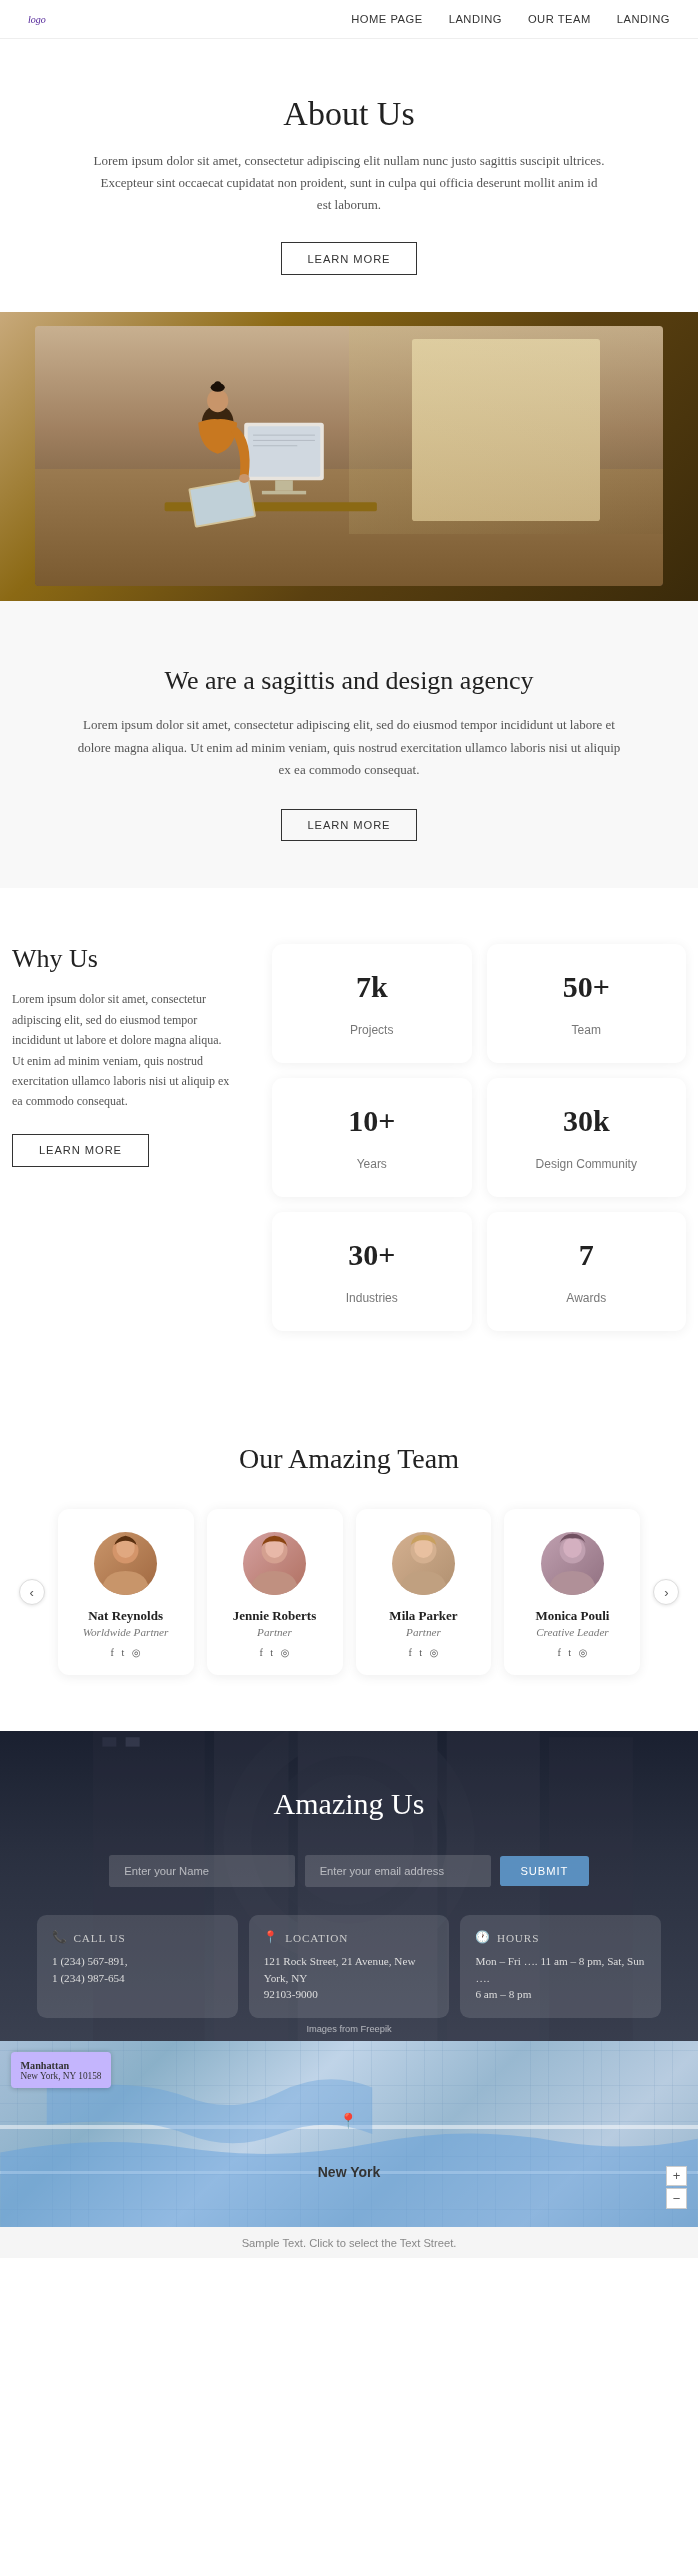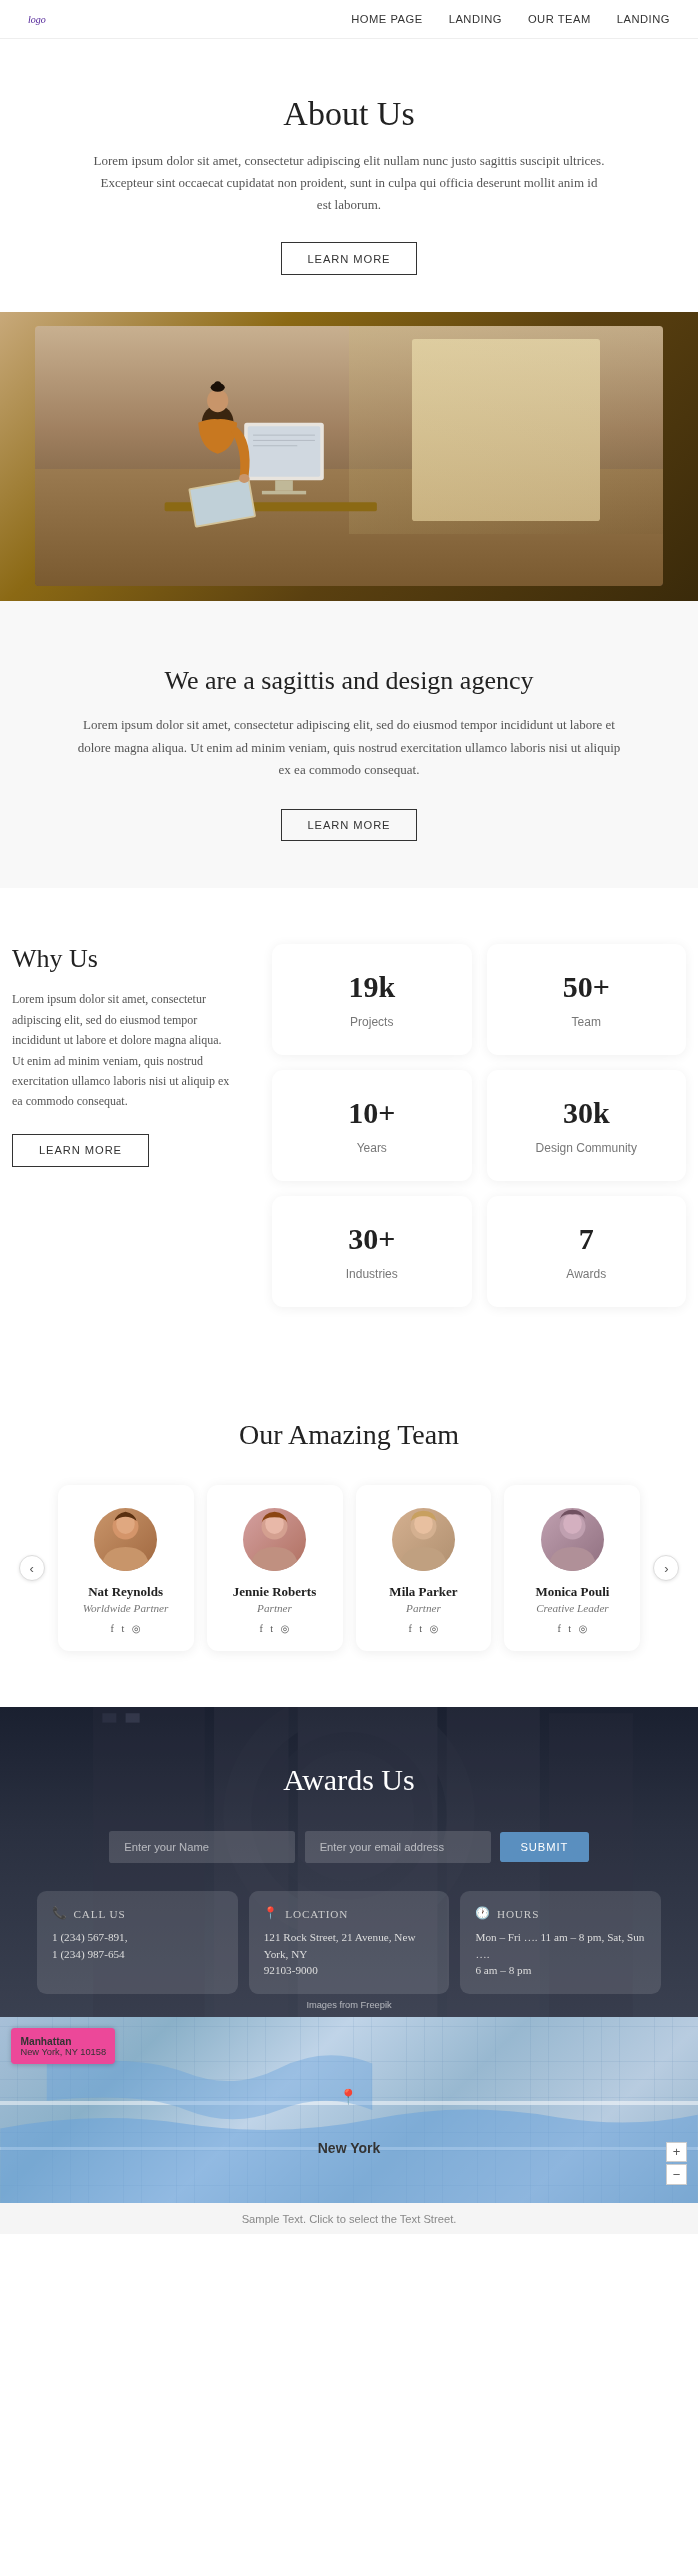--- a/index.html
+++ b/index.html
@@ -65,21 +65,21 @@
     .why-section { padding: 56px 12px; display: flex; gap: 37px; align-items: flex-start; }
     .why-left { flex: 0 0 223px; }
     .why-left h2 { font-size: 26px; font-weight: 400; margin-bottom: 15px; }
     .why-left p { font-size: 12px; line-height: 1.7; color: #555; margin-bottom: 22.3px; }
     .why-right { flex: 1; display: grid; grid-template-columns: 1fr 1fr; gap: 15px; }
     .stat-card {
       background: #fff; border-radius: 11.2px; padding: 26px 18.6px; text-align: center;
       box-shadow: 0 1.9px 11.2px rgba(0,0,0,0.06);
     }
     .stat-card .stat-num { font-size: 30px; font-weight: 700; color: #222; }
-    .stat-card .stat-label { font-size: 12px; color: #777; margin-top: 11px; font-family: Arial, sans-serif; }
+    .stat-card .stat-label { font-size: 12px; color: #777; margin-top: 19px; font-family: Arial, sans-serif; }
 
     
     .team-section { padding: 56px 18.6px; text-align: center; }
     .team-section h2 { font-size: 28px; font-weight: 400; margin-bottom: 34px; }
     .team-cards { display: flex; gap: 13px; justify-content: center; align-items: center; }
     .prev-btn, .next-btn {
       width: 26px; height: 26px; border-radius: 50%; background: #fff;
       border: 0.9px solid #ddd; display: flex; align-items: center; justify-content: center;
       cursor: pointer; font-size: 13px; color: #555; flex-shrink: 0;
       box-shadow: 0 0.9px 3.7px rgba(0,0,0,0.1);
@@ -137,23 +137,23 @@
       background: linear-gradient(135deg, #a8c0d8 0%, #8ab0c8 20%, #c0d4e8 40%, #98b8d0 60%, #b8cce0 80%, #90b0c8 100%);
     }
     .map-overlay {
       position: absolute; inset: 0;
       background: 
         repeating-linear-gradient(0deg, transparent, transparent 17px, rgba(100,140,180,0.15) 17px, rgba(100,140,180,0.15) 17.7px),
         repeating-linear-gradient(90deg, transparent, transparent 17px, rgba(100,140,180,0.15) 17px, rgba(100,140,180,0.15) 17.7px);
     }
     .map-label { position: absolute; bottom: 47px; left: 50%; transform: translateX(-50%); font-size: 14px; font-weight: bold; color: #333; font-family: Arial, sans-serif; }
     .map-info-box {
-      position: absolute; top: 11.2px; left: 11.2px; background: #ec4899;
+      position: absolute; top: 11.2px; left: 11.2px; background: #c4b5fd;
       border-radius: 3.7px; padding: 7.4px 9.3px; font-size: 9.3px; color: #333;
-      box-shadow: 0 0.9px 5.6px rgba(0,0,0,0.2); font-family: Liberation Sans, sans-serif;
+      box-shadow: 0 0.9px 5.6px rgba(0,0,0,0.2); font-family: Liberation Serif, serif;
     }
     .map-info-box strong { display: block; font-size: 10.2px; }
     .map-zoom { position: absolute; bottom: 18.6px; right: 11.2px; display: flex; flex-direction: column; gap: 1.9px; }
     .map-zoom-btn { width: 20.5px; height: 20.5px; background: #fff; border: 0.9px solid #ccc; display: flex; align-items: center; justify-content: center; font-size: 13px; cursor: pointer; color: #555; font-family: Arial; }
     
     .map-road { position: absolute; background: rgba(255,255,255,0.5); }
     .road1 { width: 100%; height: 3.7px; top: 45%; }
     .road4 { width: 100%; height: 2.8px; top: 70%; }
     .map-pin { position: absolute; top: 38%; left: 50%; transform: translateX(-50%); font-size: 15px; color: #e44; }
 
@@ -224,21 +224,21 @@
 </section>
 
 <section class="why-section">
   <div class="why-left">
     <h2>Why Us</h2>
     <p>Lorem ipsum dolor sit amet, consectetur adipiscing elit, sed do eiusmod tempor incididunt ut labore et dolore magna aliqua. Ut enim ad minim veniam, quis nostrud exercitation ullamco laboris nisi ut aliquip ex ea commodo consequat.</p>
     <button class="btn-outline">LEARN MORE</button>
   </div>
   <div class="why-right">
     <div class="stat-card">
-      <div class="stat-num">19k</div>
+      <div class="stat-num">7k</div>
       <div class="stat-label">Projects</div>
     </div>
     <div class="stat-card">
       <div class="stat-num">50+</div>
       <div class="stat-label">Team</div>
     </div>
     <div class="stat-card">
       <div class="stat-num">10+</div>
       <div class="stat-label">Years</div>
     </div>
@@ -350,21 +350,21 @@
     <rect x="110" y="70" width="15" height="10" fill="#88a" opacity="0.6"></rect>
     <rect x="135" y="70" width="15" height="10" fill="#88a" opacity="0.6"></rect>
     <rect x="160" y="70" width="15" height="10" fill="#88a" opacity="0.6"></rect>
     <rect x="185" y="70" width="15" height="10" fill="#88a" opacity="0.6"></rect>
     <rect x="110" y="90" width="15" height="10" fill="#88a" opacity="0.6"></rect>
     <rect x="135" y="90" width="15" height="10" fill="#aac" opacity="0.8"></rect>
     <circle cx="375" cy="200" r="120" fill="none" stroke="#556" stroke-width="30" opacity="0.5"></circle>
     <circle cx="375" cy="200" r="80" fill="none" stroke="#445" stroke-width="20" opacity="0.4"></circle>
   </svg>
 
-  <h2 style="position:relative;z-index:1;">Awards Us</h2>
+  <h2 style="position:relative;z-index:1;">Amazing Us</h2>
   <div class="contact-form" style="position:relative;z-index:1;">
     <input type="text" placeholder="Enter your Name" style="">
     <input type="email" placeholder="Enter your email address" style="">
     <button class="submit-btn">SUBMIT</button>
   </div>
 
   <div class="contact-cards" style="position:relative;z-index:1;">
     <div class="contact-card">
       <div class="contact-card-title">
         <span class="contact-icon">📞</span>

